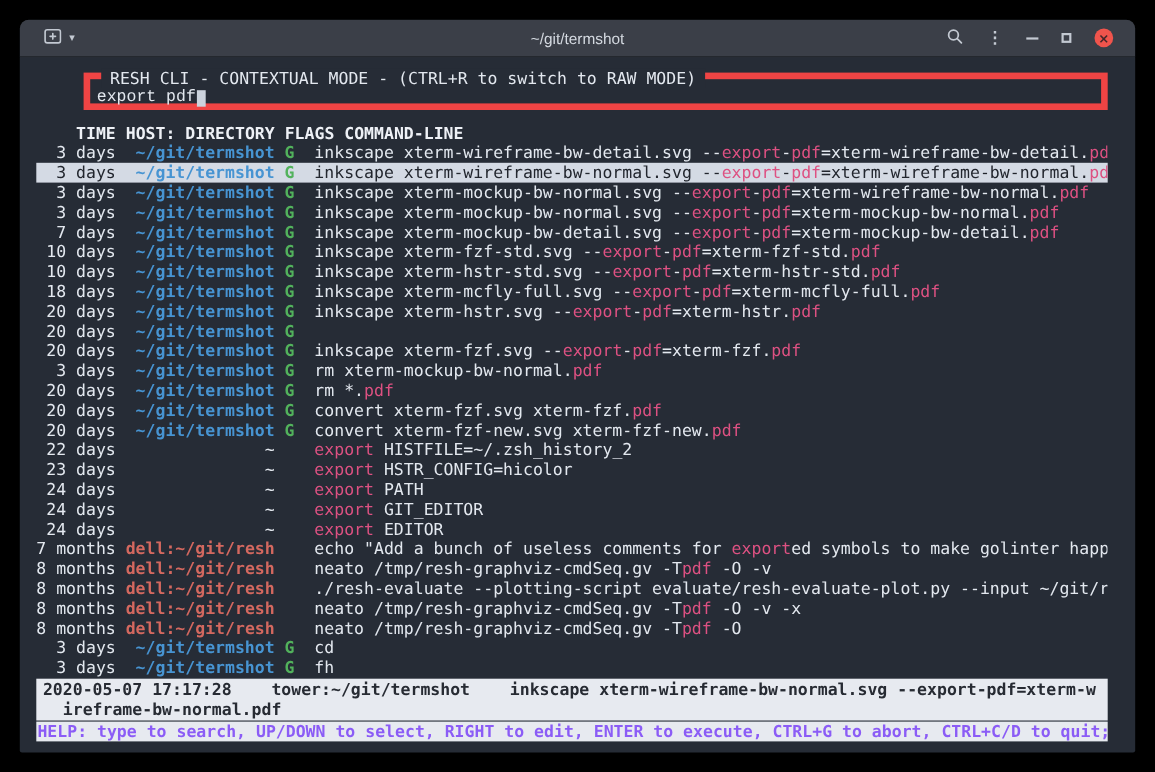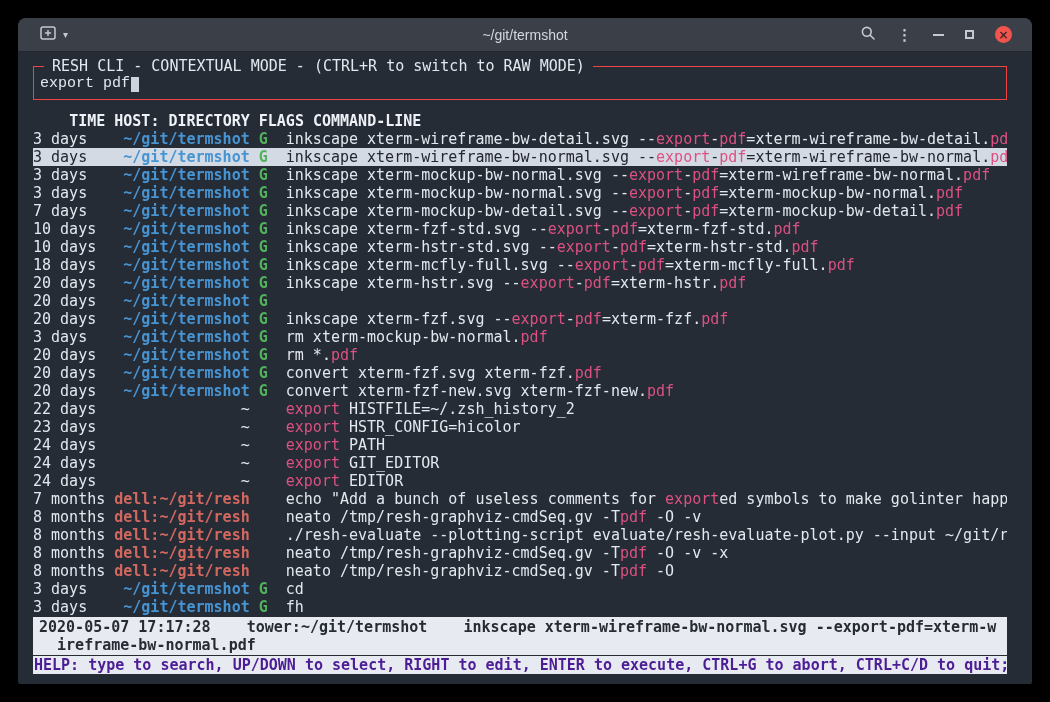--- a/index.html
+++ b/index.html
@@ -28,44 +28,44 @@
   .kebab{color:var(--icon);font-size:15px;font-weight:bold;line-height:1;}
   .min-glyph{display:inline-block;width:11px;height:2px;background:var(--icon);}
   .restore-glyph{display:inline-block;width:9px;height:9px;border:2px solid var(--icon);}
   .close-btn{width:17px;height:17px;border-radius:50%;background:var(--close-red);
     display:flex;align-items:center;justify-content:center;}
   .close-x{color:#45272a;font-size:12px;font-weight:bold;line-height:1;
     font-family:"DejaVu Sans",sans-serif;}
   
   .terminal{height:632px;padding:0 25px 0 15px;color:var(--text);
     font-size:15px;line-height:18px;overflow:hidden;}
-  .search-box{margin-top:14px;height:34px;border:1px solid #ef4444;position:relative;}
+  .search-box{margin-top:14px;height:34px;border:6px solid #ef4444;position:relative;margin-left:43px;}
   .box-title{position:absolute;top:-10px;left:10px;background:var(--terminal-bg);
     padding:0 8px;white-space:pre;color:var(--text);}
   .query-line{padding:8px 0 0 6px;white-space:pre;font-family:Liberation Mono, monospace;}
   .cursor{display:inline-block;width:8px;height:15px;background:#ccd3dd;
     vertical-align:text-bottom;margin-left:1px;}
   .table-header{margin-top:12px;white-space:pre;font-weight:bold;color:#eef1f6;}
   .hdr-text{}
   
   .row{display:flex;height:18px;white-space:pre;overflow:hidden;}
   .row.selected{background:var(--selected-bg);color:var(--selected-text);}
-  .cell-time{flex:none;width:8ch;text-align:left;}
+  .cell-time{flex:none;width:8ch;text-align:right;}
   .cell-loc{flex:none;width:15ch;margin-left:1ch;text-align:right;font-weight:bold;}
   .loc-blue{color:var(--path-blue);}
   .loc-red{color:var(--host-red);text-align:center;}
   .loc-plain{color:inherit;font-weight:400;}
   .cell-flags{flex:none;width:1ch;margin-left:1ch;font-weight:bold;color:var(--flag-green);}
   .cell-cmd{flex:1;margin-left:2ch;overflow:hidden;white-space:pre;}
   .match{color:var(--match-pink);font-weight:normal;}
   
   .detail{margin-top:1px;background:var(--panel-bg);color:#272b33;
     font-weight:bold;padding:1px 6px;}
   .detail-line{white-space:pre;overflow:hidden;height:18px;}
-  .help{background:var(--panel-bg);color:#4c1d95;font-weight:bold;
+  .help{background:var(--panel-bg);color:#8b5cf6;font-weight:bold;
     white-space:pre;overflow:hidden;height:18px;margin-top:1px;padding-left:1px;}
 </style>
 </head>
 <body>
 
 <div class="screen">
   <div class="window">
 
     <div class="titlebar">
       <div class="tb-left">

